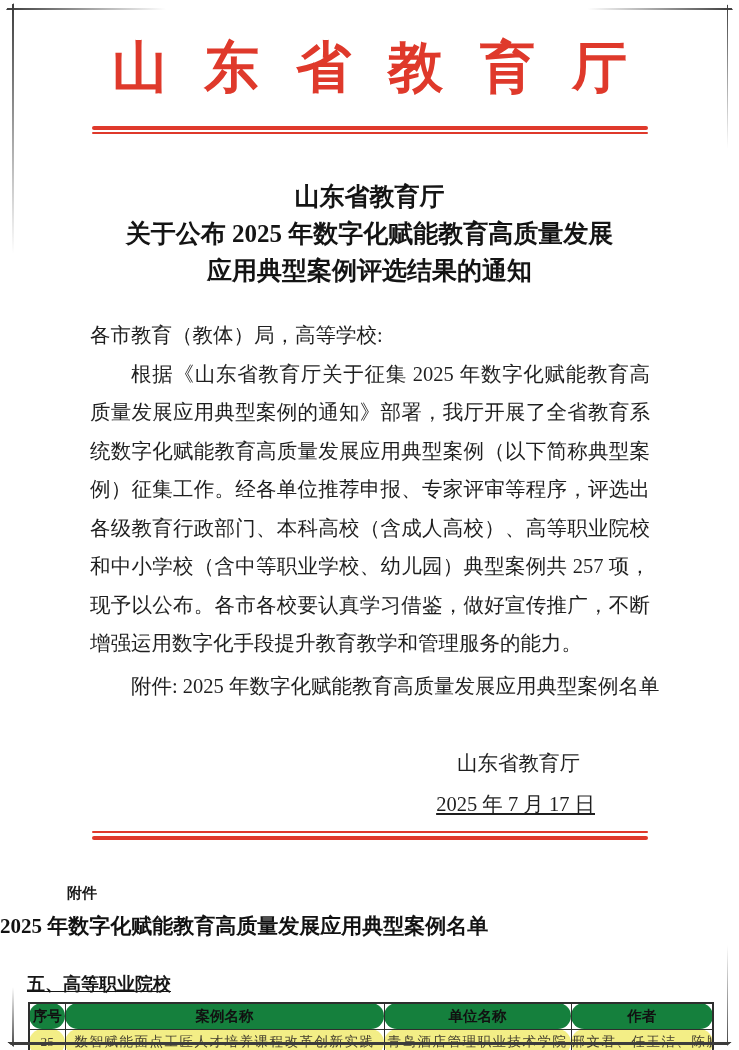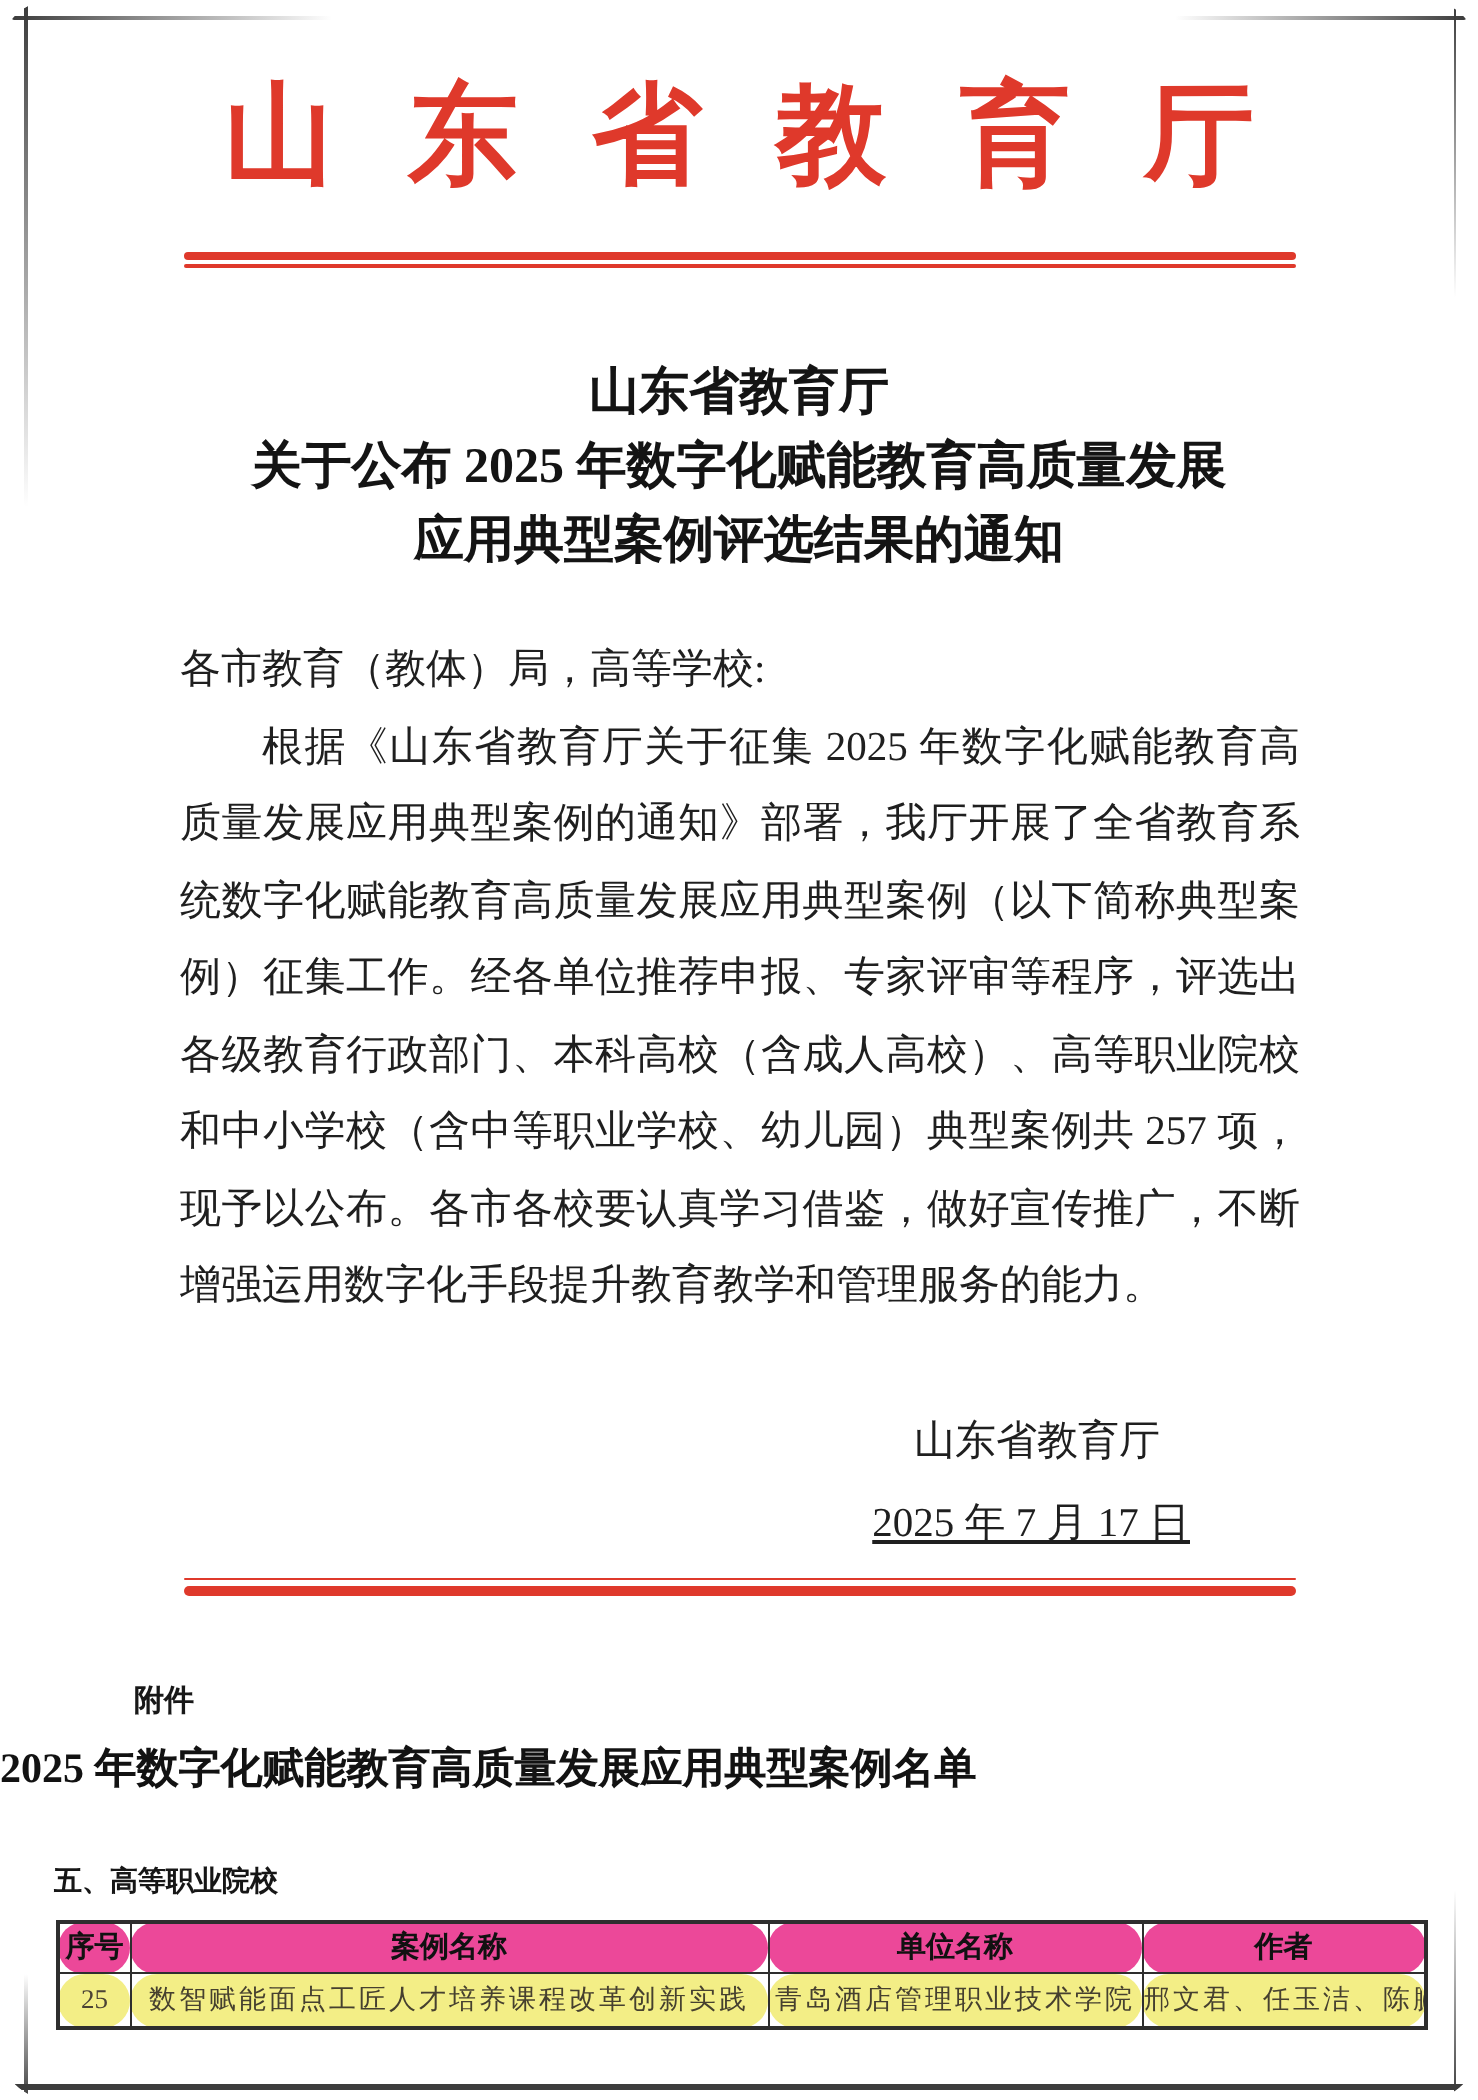--- a/index.html
+++ b/index.html
@@ -63,39 +63,39 @@
 
   .attach-label {
     margin:42px 0 0 25px; font-size:15px; font-weight:bold;
     color:#181818; line-height:22px;padding-left:42px;
   }
   .attach-title {
     margin-top:7px; text-align:left; font-size:21px; font-weight:bold;
     color:#121212; line-height:30px;
   }
   .section-head {
-    margin:30px 0 0 27px; font-size:14px; font-weight:bold;
-    color:#161616; line-height:26px;
+    margin:30px 0 0 27px; font-size:18px; font-weight:bold;
+    color:#161616; line-height:26px;text-decoration:underline;
   }
 
   table.cases {
     margin:5px 0 0 28px; width:684px;
     border-collapse:collapse; table-layout:fixed;
     border:2px solid #2e2e2e;
   }
   table.cases col.c-no   { width:36px; }
   table.cases col.c-case { width:319px; }
   table.cases col.c-org  { width:187px; }
   table.cases col.c-auth { width:142px; }
   table.cases th, table.cases td {
     border:1px solid #2e2e2e; text-align:center; vertical-align:middle;
     overflow:hidden; white-space:nowrap;
   }
   table.cases th {
-    height:26px; font-size:14.5px; font-weight:bold; color:#111; background:#ec4899;
+    height:26px; font-size:14.5px; font-weight:bold; color:#111; background:#15803d;
   }
   table.cases td {
     height:27px; font-size:13.5px; color:#46402f;
     background:var(--hl); letter-spacing:1.5px;
   }
   table.cases td.num { letter-spacing:0; color:#4b4335; }
 </style>
 </head>
 <body>
 
@@ -117,20 +117,21 @@
 
   <div class="doc-title">
     <div>山东省教育厅</div>
     <div>关于公布 2025 年数字化赋能教育高质量发展</div>
     <div>应用典型案例评选结果的通知</div>
   </div>
 
   <div class="body-text">
     <div class="salutation">各市教育（教体）局，高等学校:</div>
     <div class="para-body">根据《山东省教育厅关于征集 2025 年数字化赋能教育高质量发展应用典型案例的通知》部署，我厅开展了全省教育系统数字化赋能教育高质量发展应用典型案例（以下简称典型案例）征集工作。经各单位推荐申报、专家评审等程序，评选出各级教育行政部门、本科高校（含成人高校）、高等职业院校和中小学校（含中等职业学校、幼儿园）典型案例共 257 项，现予以公布。各市各校要认真学习借鉴，做好宣传推广，不断增强运用数字化手段提升教育教学和管理服务的能力。</div>
+    <div class="attach-line">附件: 2025 年数字化赋能教育高质量发展应用典型案例名单</div>
     <div class="sign-block">
       <div class="signer">山东省教育厅</div>
       <div class="sign-date">2025 年 7 月 17 日</div>
     </div>
   </div>
 
   <div class="rule-group bottom">
     <div class="rule r-thin"></div>
     <div class="rule r-thick"></div>
   </div>

